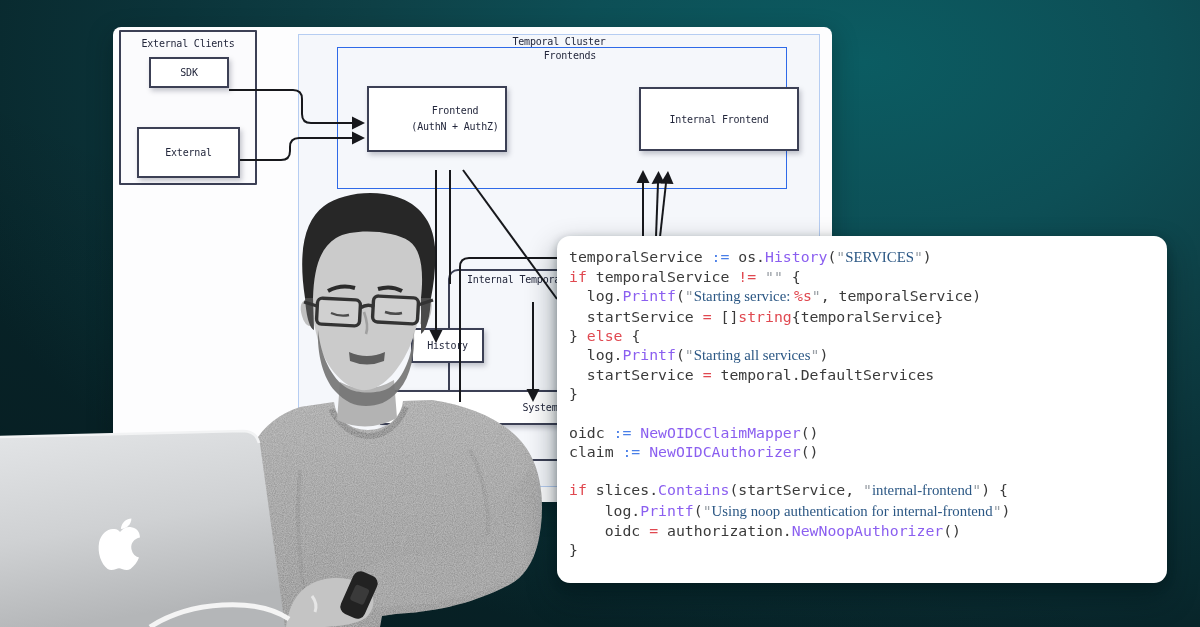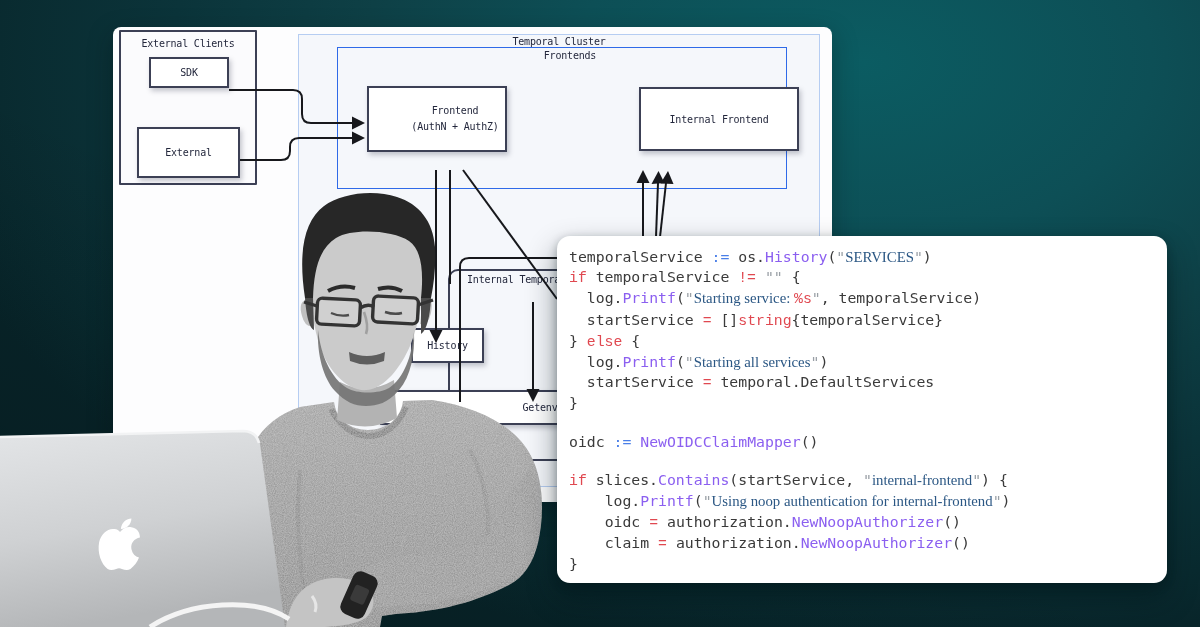--- a/index.html
+++ b/index.html
@@ -61,21 +61,21 @@
 
   
   .code-card {
     position:absolute; left:557px; top:236px; width:610px; height:347px;
     background:#ffffff; border-radius:13px;
     box-shadow:0 14px 30px rgba(3,20,24,.45), 0 3px 10px rgba(3,20,24,.30);
     z-index:5; padding:11px 4px 10px 12px; overflow:hidden;
   }
   .code-line { font-size:14.8px; line-height:19.2px; white-space:pre; min-height:19.2px; }
   .tok-p { color:var(--code-plain); }
-  .tok-k { color:var(--code-keyword);font-family:Liberation Mono, monospace; }
+  .tok-k { color:var(--code-keyword); }
   .tok-f { color:var(--code-func); }
   .tok-o { color:var(--code-assign); }
   .tok-s { color:var(--code-string);font-family:Liberation Serif, serif; }
   .tok-q { color:var(--code-quote); }
 </style>
 </head>
 <body>
 
 <div class="stage">
 
@@ -106,21 +106,21 @@
     </div>
 
     <div class="it-rect"></div>
     <div class="dlabel" style="left:354px;top:247px;">Internal Temporal</div>
 
     <div class="dbox" style="left:298px;top:301px;width:73px;height:35px;">
       <span>History</span>
     </div>
 
     <div class="dbox" style="left:267px;top:363px;width:320px;height:35px;">
-      <span>Getenv</span>
+      <span>System</span>
     </div>
   </div>
 
   <svg class="connectors" viewBox="0 0 1200 627" aria-hidden="true">
 
     <path class="l" d="M229,90 H293 Q302,90 302,99 V114 Q302,123 311,123 H352"></path>
     <path class="a" d="M365,123 L352,116.5 L352,129.5 Z"></path>
 
     <path class="l" d="M240,160 H281 Q290,160 290,151 V147 Q290,138 299,138 H352"></path>
     <path class="a" d="M365,138 L352,131.5 L352,144.5 Z"></path>
@@ -252,22 +252,22 @@
         <div class="code-line"><span class="tok-p">temporalService </span><span class="tok-o">:=</span><span class="tok-p"> os.</span><span class="tok-f">History</span><span class="tok-p">(</span><span class="tok-q">"</span><span class="tok-s">SERVICES</span><span class="tok-q">"</span><span class="tok-p">)</span></div>
         <div class="code-line"><span class="tok-k">if</span><span class="tok-p"> temporalService </span><span class="tok-k">!=</span><span class="tok-p"> </span><span class="tok-q">""</span><span class="tok-p"> {</span></div>
         <div class="code-line"><span class="tok-p">  log.</span><span class="tok-f">Printf</span><span class="tok-p">(</span><span class="tok-q">"</span><span class="tok-s">Starting service: </span><span class="tok-k">%s</span><span class="tok-q">"</span><span class="tok-p">, temporalService)</span></div>
         <div class="code-line"><span class="tok-p">  startService </span><span class="tok-k">=</span><span class="tok-p"> []</span><span class="tok-k">string</span><span class="tok-p">{temporalService}</span></div>
         <div class="code-line"><span class="tok-p">} </span><span class="tok-k">else</span><span class="tok-p"> {</span></div>
         <div class="code-line"><span class="tok-p">  log.</span><span class="tok-f">Printf</span><span class="tok-p">(</span><span class="tok-q">"</span><span class="tok-s">Starting all services</span><span class="tok-q">"</span><span class="tok-p">)</span></div>
         <div class="code-line"><span class="tok-p">  startService </span><span class="tok-k">=</span><span class="tok-p"> temporal.DefaultServices</span></div>
         <div class="code-line"><span class="tok-p">}</span></div>
         <div class="code-line">&nbsp;</div>
         <div class="code-line"><span class="tok-p">oidc </span><span class="tok-o">:=</span><span class="tok-p"> </span><span class="tok-f">NewOIDCClaimMapper</span><span class="tok-p">()</span></div>
+        <div class="code-line"><span class="tok-p">claim </span><span class="tok-o">:=</span><span class="tok-p"> </span><span class="tok-f">NewOIDCAuthorizer</span><span class="tok-p">()</span></div>
         <div class="code-line">&nbsp;</div>
         <div class="code-line"><span class="tok-k">if</span><span class="tok-p"> slices.</span><span class="tok-f">Contains</span><span class="tok-p">(startService, </span><span class="tok-q">"</span><span class="tok-s">internal-frontend</span><span class="tok-q">"</span><span class="tok-p">) {</span></div>
         <div class="code-line"><span class="tok-p">    log.</span><span class="tok-f">Printf</span><span class="tok-p">(</span><span class="tok-q">"</span><span class="tok-s">Using noop authentication for internal-frontend</span><span class="tok-q">"</span><span class="tok-p">)</span></div>
         <div class="code-line"><span class="tok-p">    oidc </span><span class="tok-k">=</span><span class="tok-p"> authorization.</span><span class="tok-f">NewNoopAuthorizer</span><span class="tok-p">()</span></div>
-        <div class="code-line"><span class="tok-p">    claim </span><span class="tok-k">=</span><span class="tok-p"> authorization.</span><span class="tok-f">NewNoopAuthorizer</span><span class="tok-p">()</span></div>
         <div class="code-line"><span class="tok-p">}</span></div>
       </div>
   </div>
 
 </div>
 
 </body></html>

